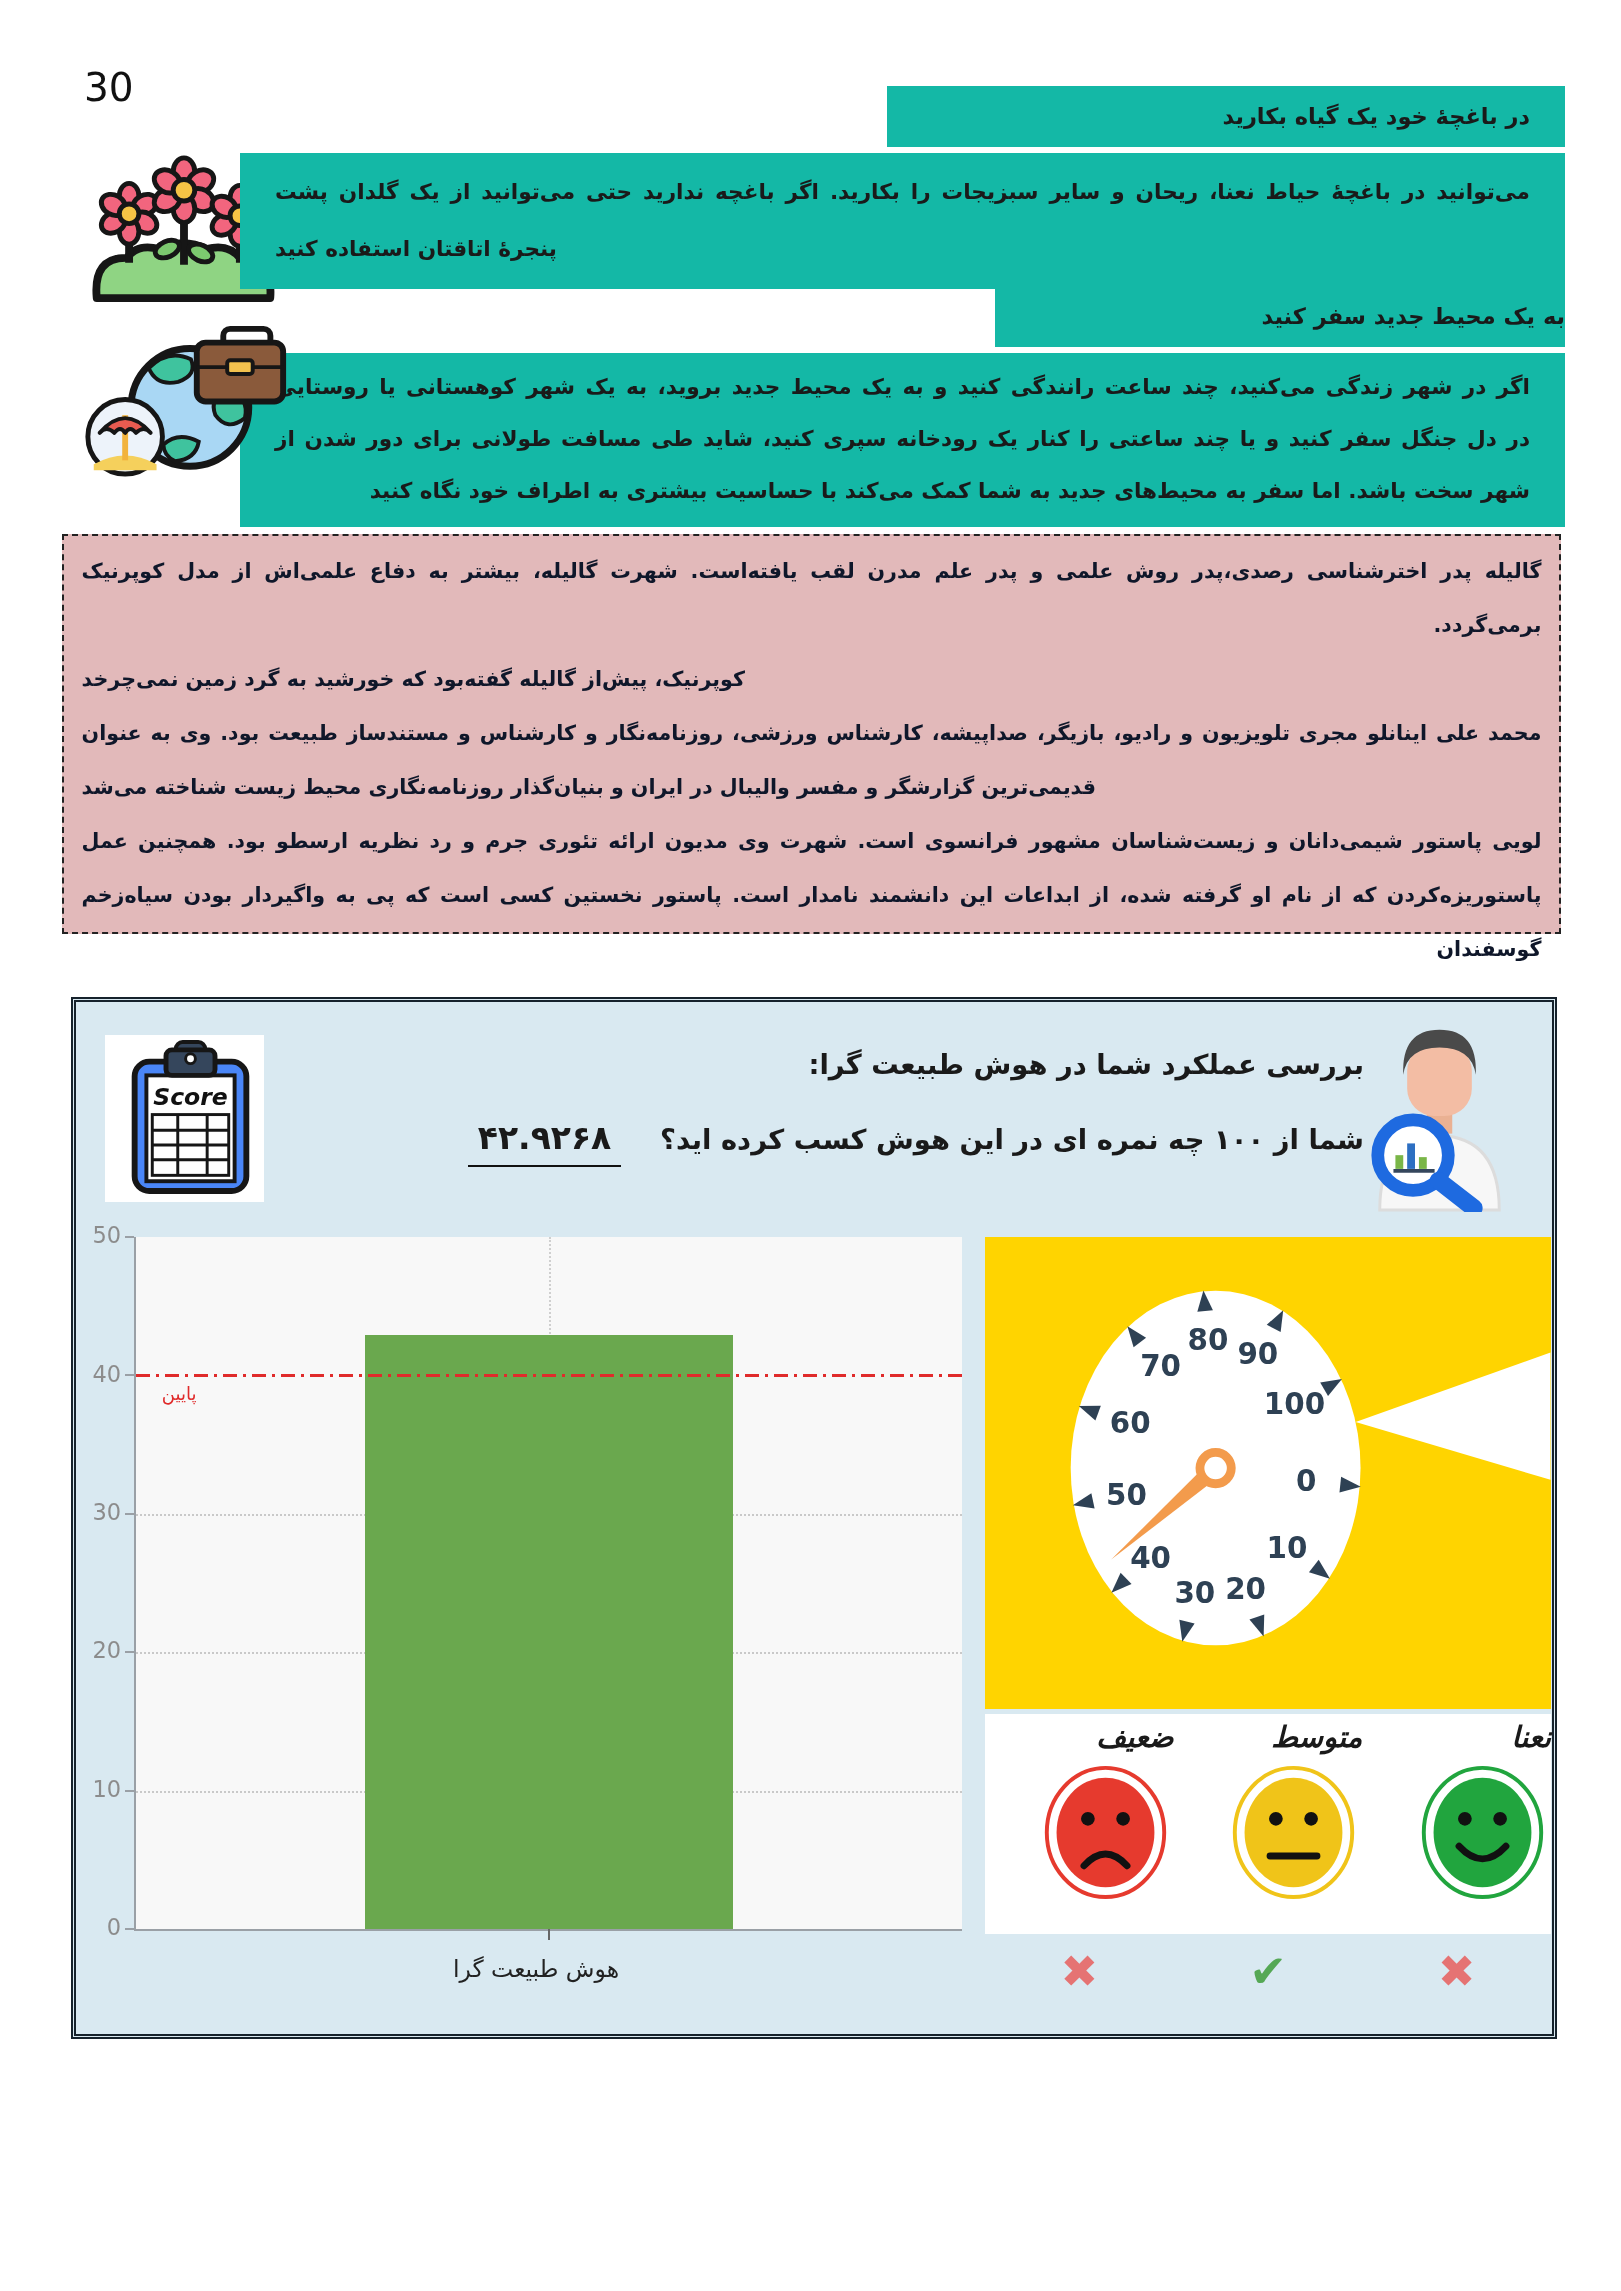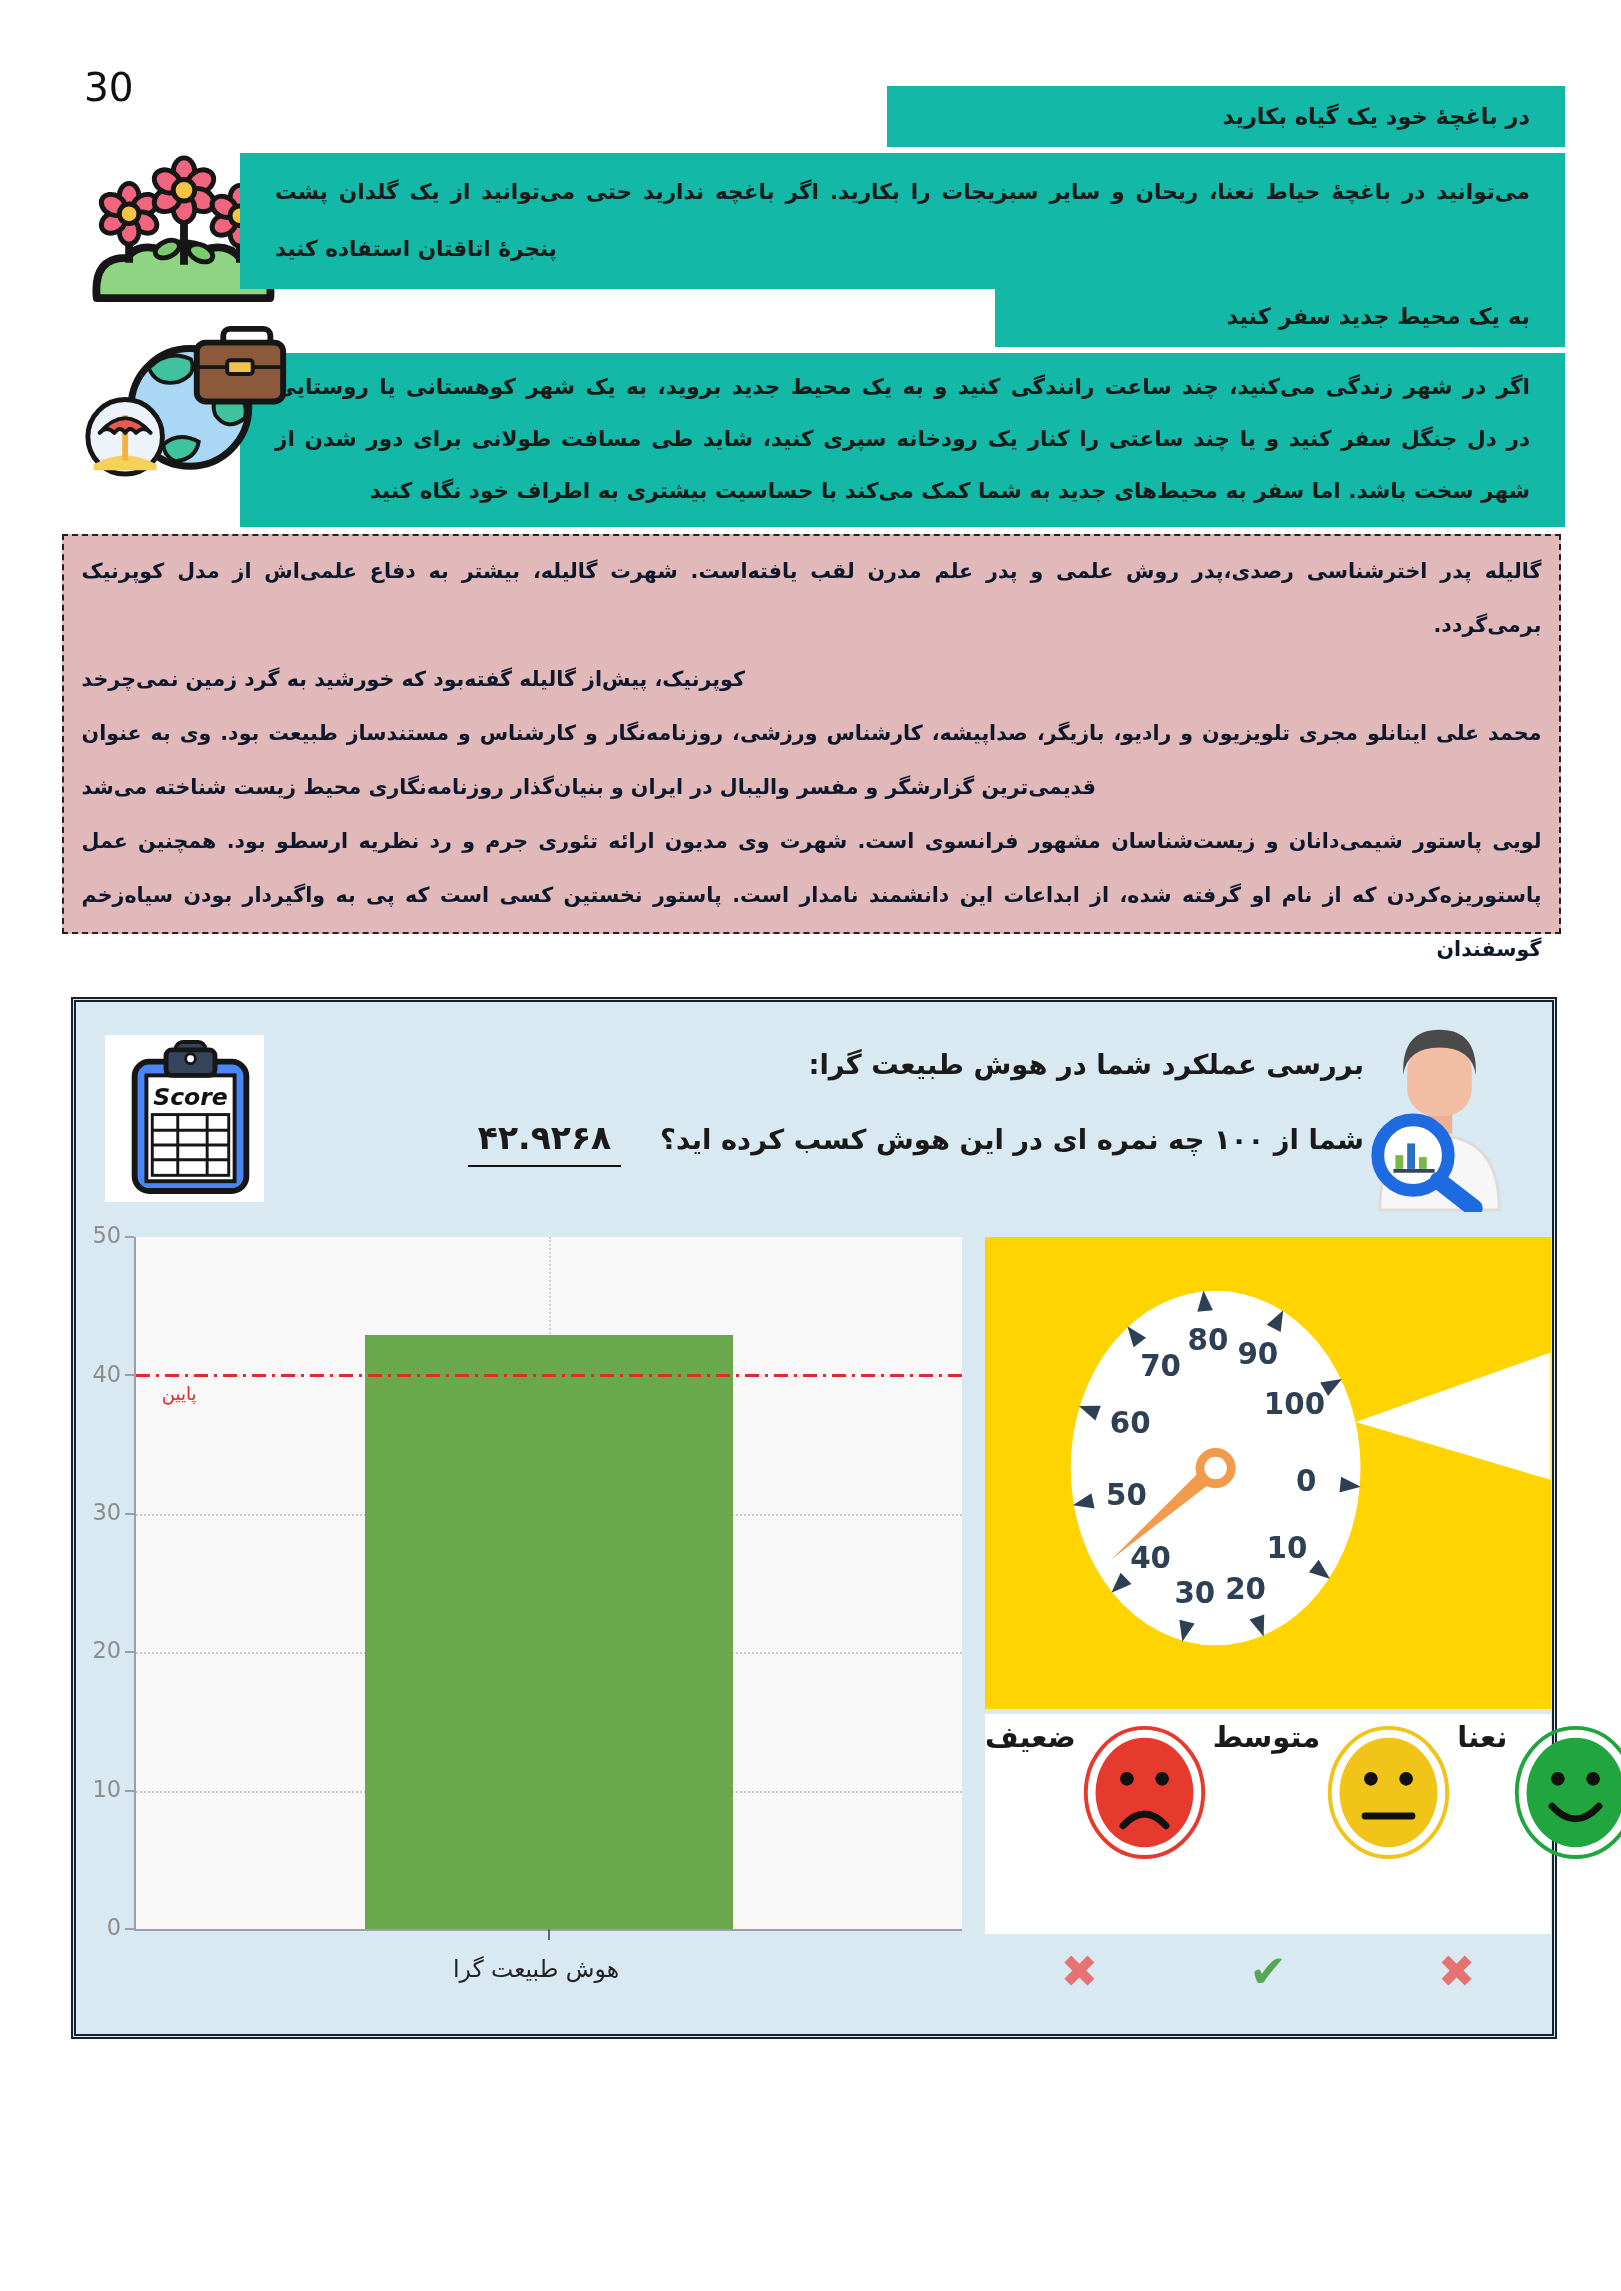--- a/index.html
+++ b/index.html
@@ -12,21 +12,21 @@
   .heading{height:61px;line-height:61px;font-size:22.5px;font-weight:bold;direction:rtl;
            text-align:right;padding-left:19.6px;box-sizing:border-box;}
   .bodybox{direction:rtl;font-size:21.6px;font-weight:bold;box-sizing:border-box;}
   .tline{line-height:54px;}
   .al-stretch{text-align:justify;text-align-last:justify;}
   .al-left{text-align:left;}
   .al-right{text-align:right;}
   #s1-heading{top:86px;right:56px;width:678px;padding-right:35px;}
   #s1-body{top:153px;right:56px;left:240px;padding:9.8px 35px 11.8px;}
   #s1-body .tline{line-height:57px;}
-  #s2-heading{top:286px;right:56px;width:570px;padding-right:35px;margin-left:21px;}
+  #s2-heading{top:286px;right:56px;width:570px;margin-left:21px;}
   #s2-body{top:353px;right:56px;left:240px;padding:7.8px 35px 9.8px;}
   #s2-body .tline{line-height:52px;}
   
   #info-box{left:62px;top:534px;width:1499px;height:400px;background:#e2b9ba;
             border:2px dashed #222;box-sizing:border-box;padding:7.8px 17.6px;
             direction:rtl;font-size:20.6px;font-weight:bold;color:#0f172a;}
   
   #panel{left:71px;top:997px;width:1486px;height:1042px;background:#d9e9f1;
          border:5.9px double #16222c;box-sizing:border-box;}
   #clip-patch{left:29px;top:33px;width:159px;height:167px;background:#fff;
@@ -47,21 +47,21 @@
   #bar{position:absolute;background:#6aa84e;}
   #redline{position:absolute;left:0;width:100%;height:2.9px;
      background-image:repeating-linear-gradient(90deg,#e02b2b 0 13.7px,transparent 13.7px 19.6px,#e02b2b 19.6px 23.5px,transparent 23.5px 29px);}
   #redline-label{position:absolute;font-size:18px;font-weight:normal;color:#e02b2b;direction:rtl;margin-left:16px;}
   #xtick{position:absolute;width:2px;height:10.8px;background:#666;}
   #xlabel{left:47px;top:953px;width:826px;text-align:center;font-size:23.5px;direction:rtl;color:#222;}
   
   #gauge{left:909px;top:235px;width:566px;height:472px;background:#ffd400;}
   
   #faces{left:909px;top:712px;width:566px;height:220px;background:#ffffff;display:flex;}
-  .face-col{flex:1;display:flex;flex-direction:row;align-items:flex-start;}
+  .face-col{flex:1;display:flex;flex-direction:column;align-items:flex-end;font-style:italic;}
   .face-label{font-size:29px;font-weight:bold;margin-top:5.9px;direction:rtl;}
   #marks{left:909px;top:943px;width:566px;display:flex;}
   .mark-col{flex:1;text-align:center;font-size:45px;font-weight:bold;}
 </style>
 </head>
 <body>
 
 <div class="page">
 
   <div class="abs page-num">30</div>

